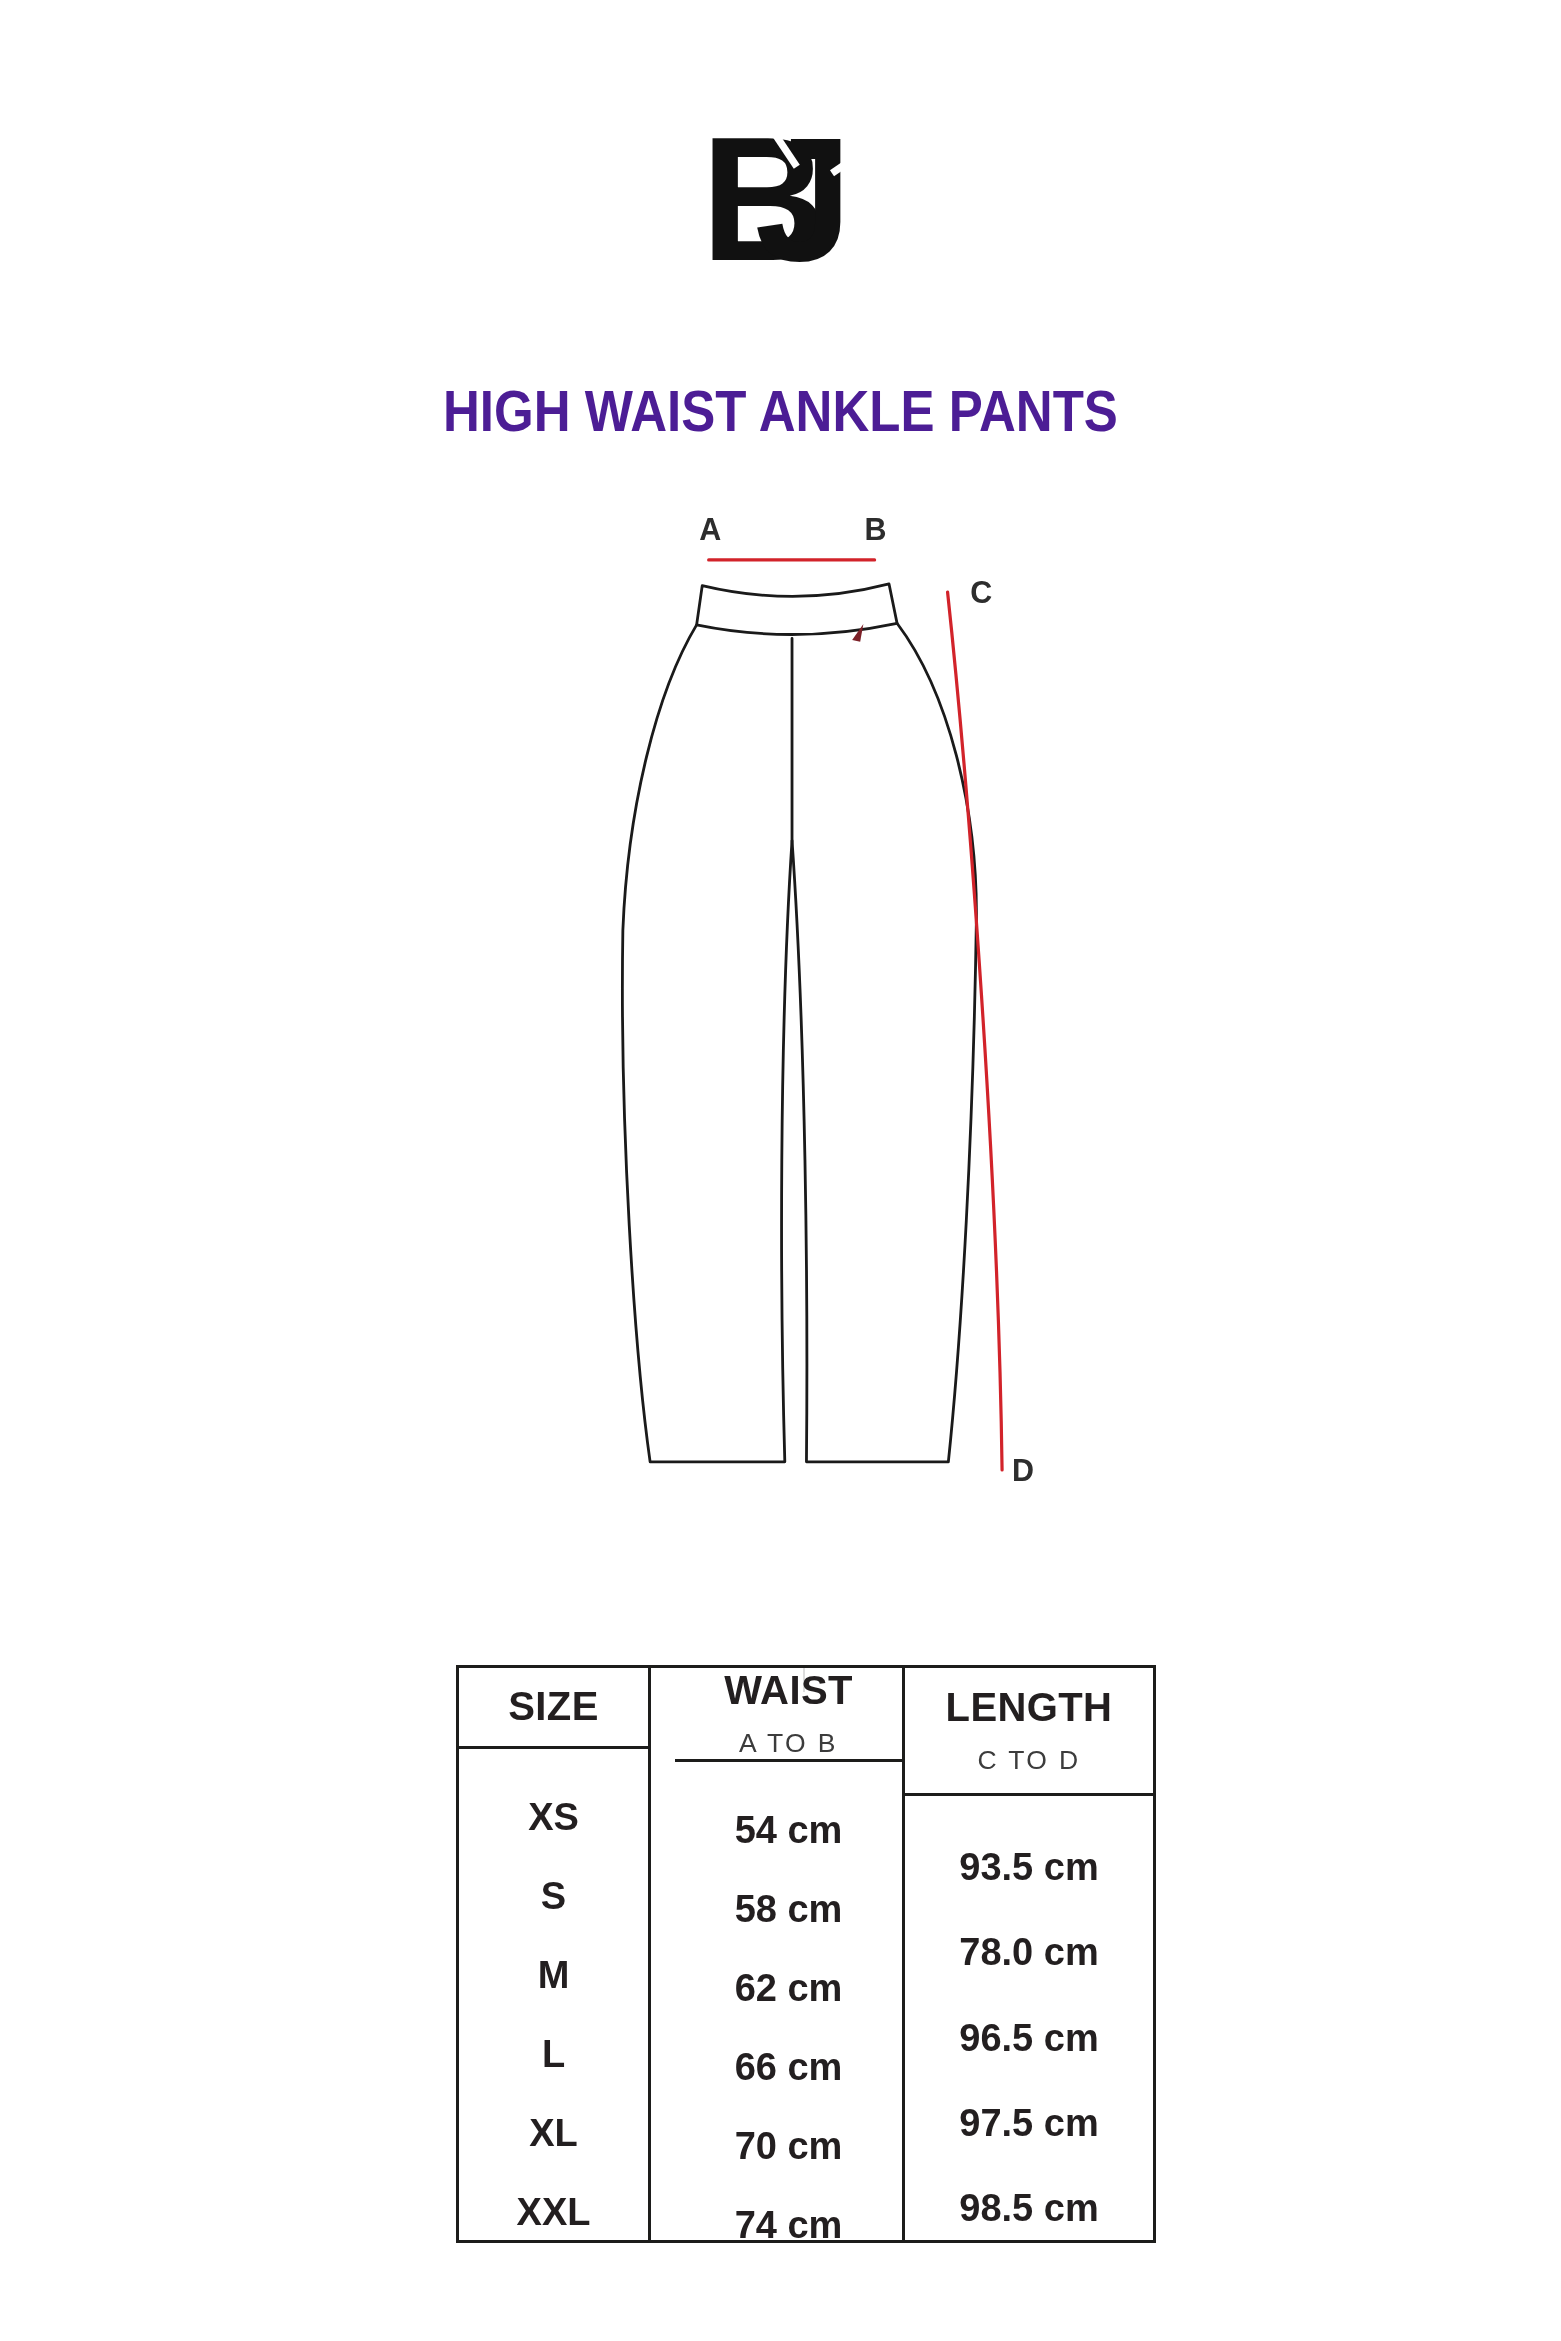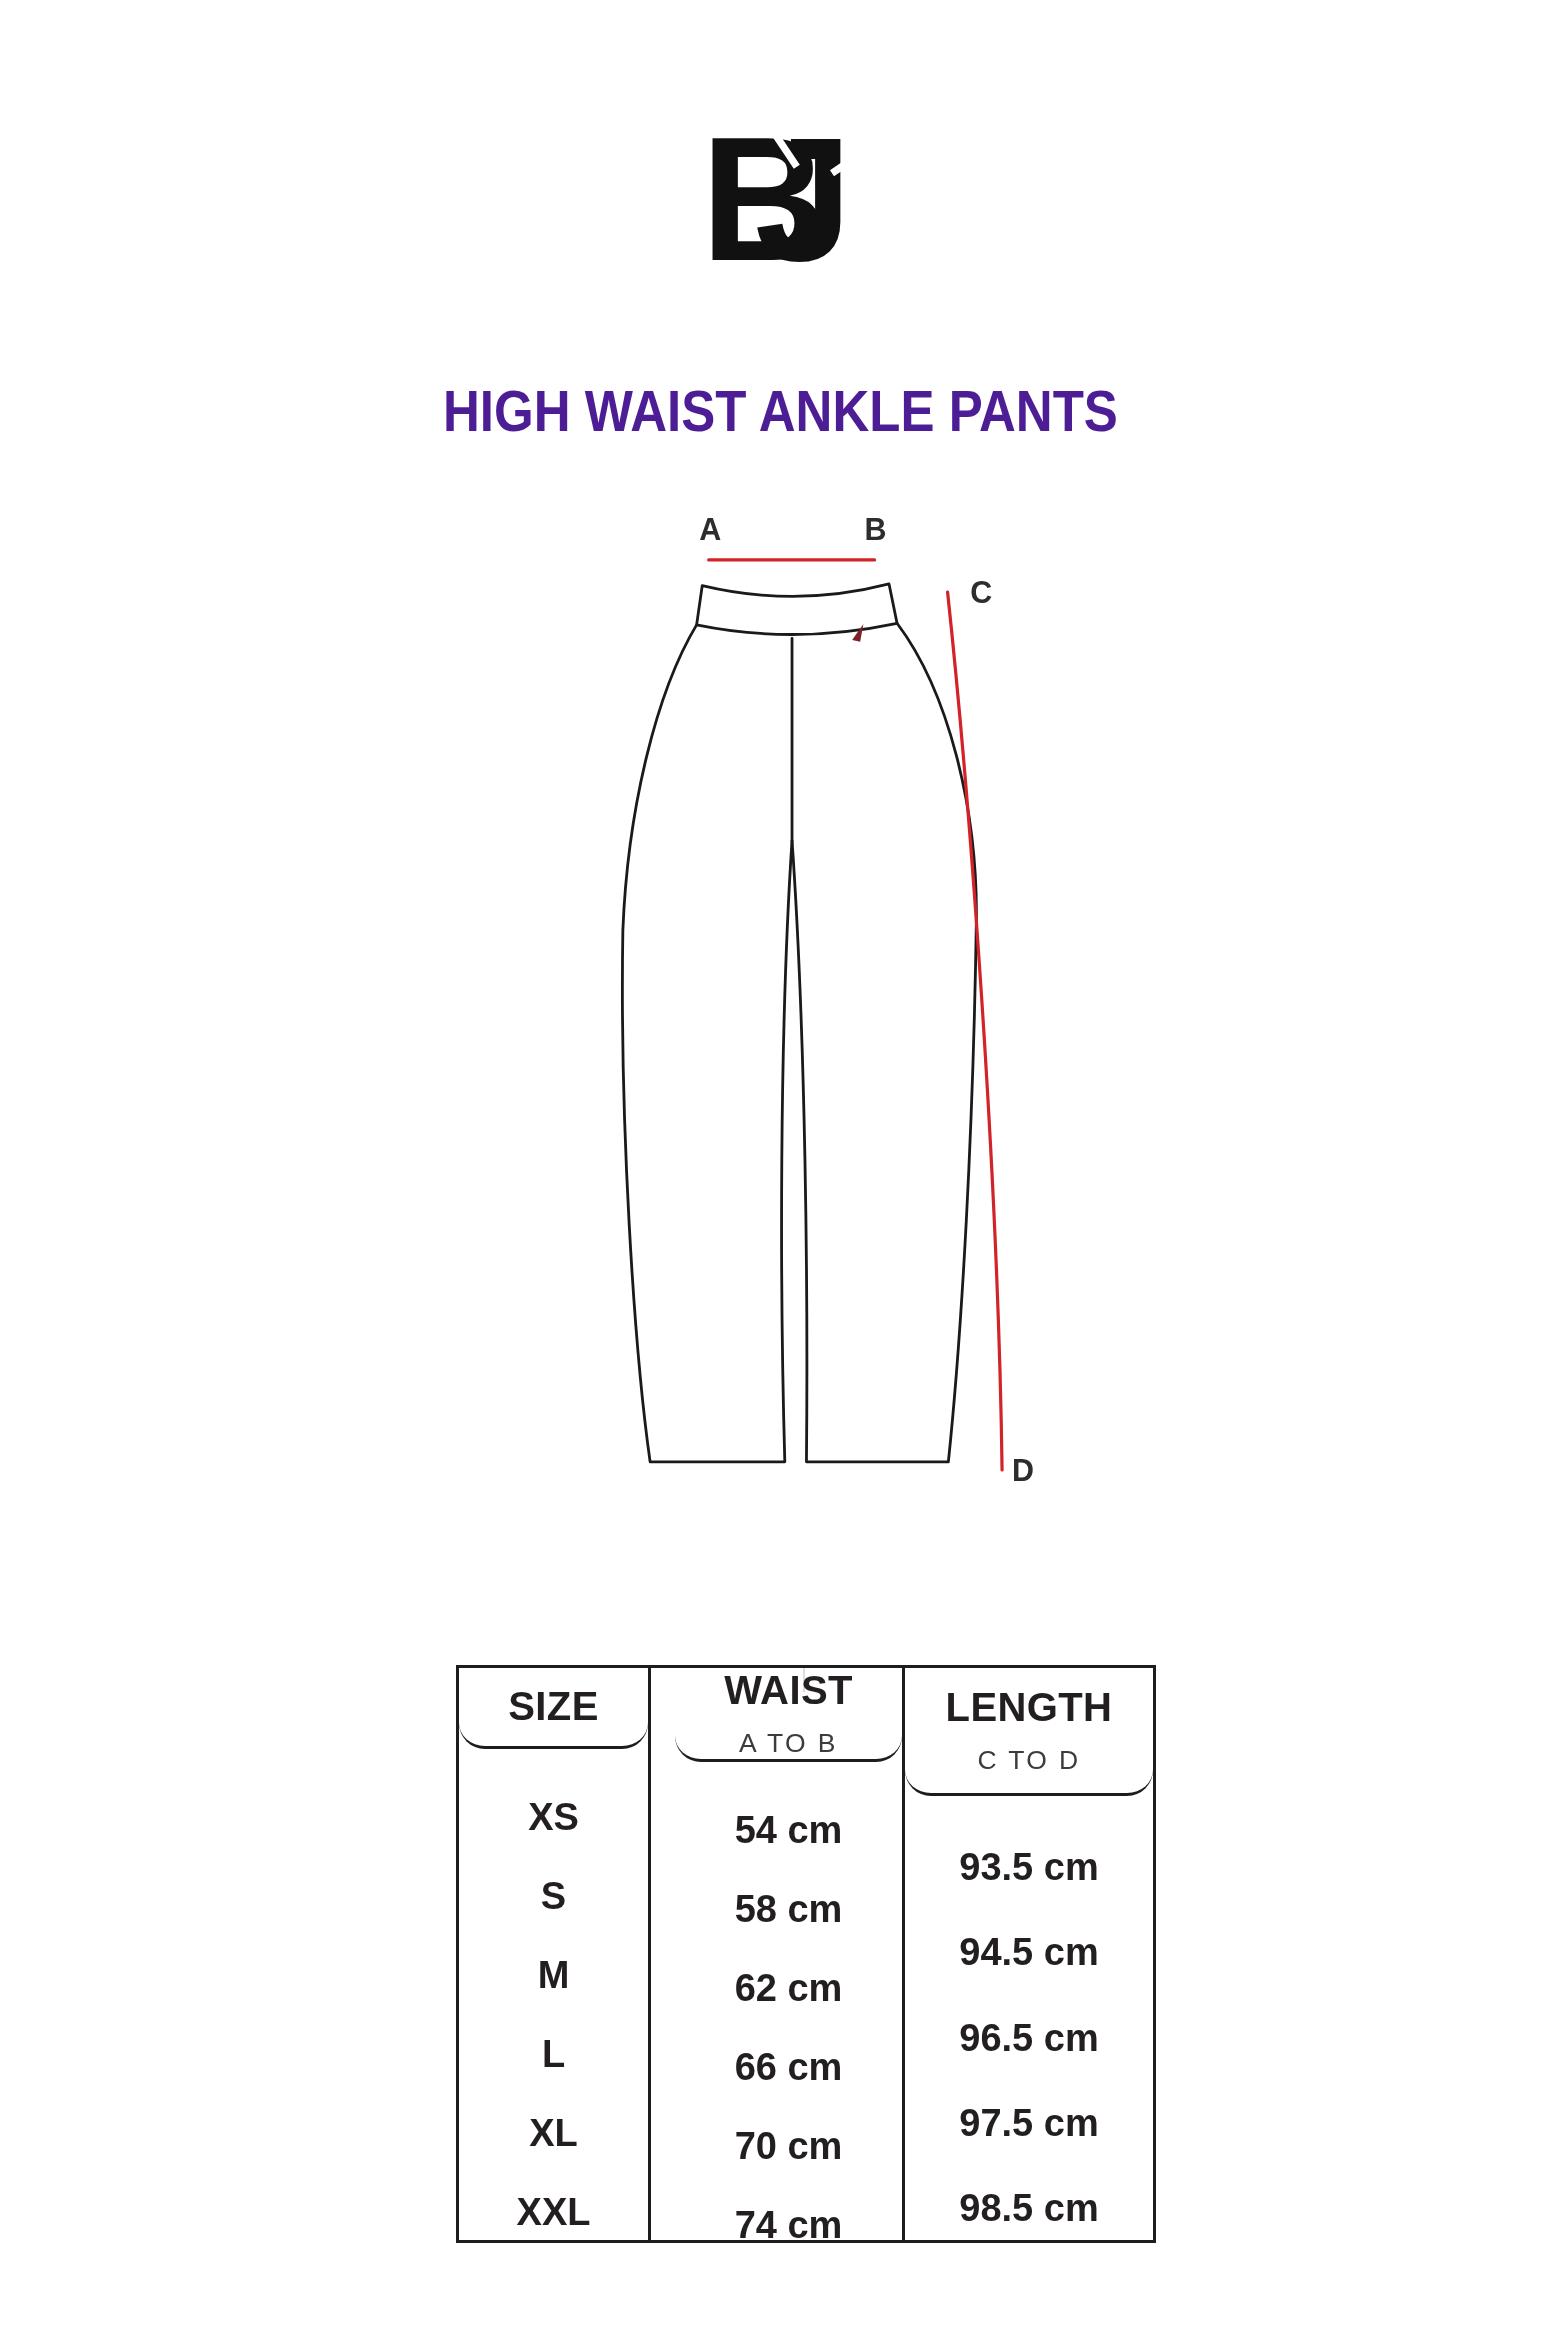--- a/index.html
+++ b/index.html
@@ -36,21 +36,21 @@
     display:flex;flex-direction:row;
     color:#231f20;
   }
   .tcol{box-sizing:border-box;display:flex;flex-direction:column;}
   .tcol.c1{width:189px;}
   .tcol.c2{width:254px;border-left:3.2px solid #1d1d1b;padding-left:24px;}
   .tcol.c3{width:251px;border-left:3.2px solid #1d1d1b;}
   .th{
     box-sizing:border-box;height:128px;
     border-bottom:3.2px solid #1d1d1b;
-    display:flex;flex-direction:column;align-items:center;justify-content:center;border-radius:26px;
+    display:flex;flex-direction:column;align-items:center;justify-content:center;
   }
   .th-title{font-size:40px;font-weight:700;letter-spacing:0.4px;}
   .th-sub{font-size:26.5px;font-weight:400;letter-spacing:2.4px;color:#3c3c3c;margin-top:15px;}
   .tbody{
     flex:1;display:flex;flex-direction:column;
     padding:47px 0 6.4px 0;box-sizing:border-box;gap:36px;
   }
   .cell{
     flex:1;display:flex;align-items:center;justify-content:center;
     font-size:38px;font-weight:700;
@@ -129,21 +129,21 @@
       </div>
     </div>
 
     <div class="tcol c3">
       <div class="th">
         <div class="th-title">LENGTH</div>
         <div class="th-sub">C TO D</div>
       </div>
       <div class="tbody">
         <div class="cell">93.5 cm</div>
-        <div class="cell">94.5 cm</div>
+        <div class="cell">78.0 cm</div>
         <div class="cell">96.5 cm</div>
         <div class="cell">97.5 cm</div>
         <div class="cell">98.5 cm</div>
       </div>
     </div>
 
   </div>
 </div>
 
 

